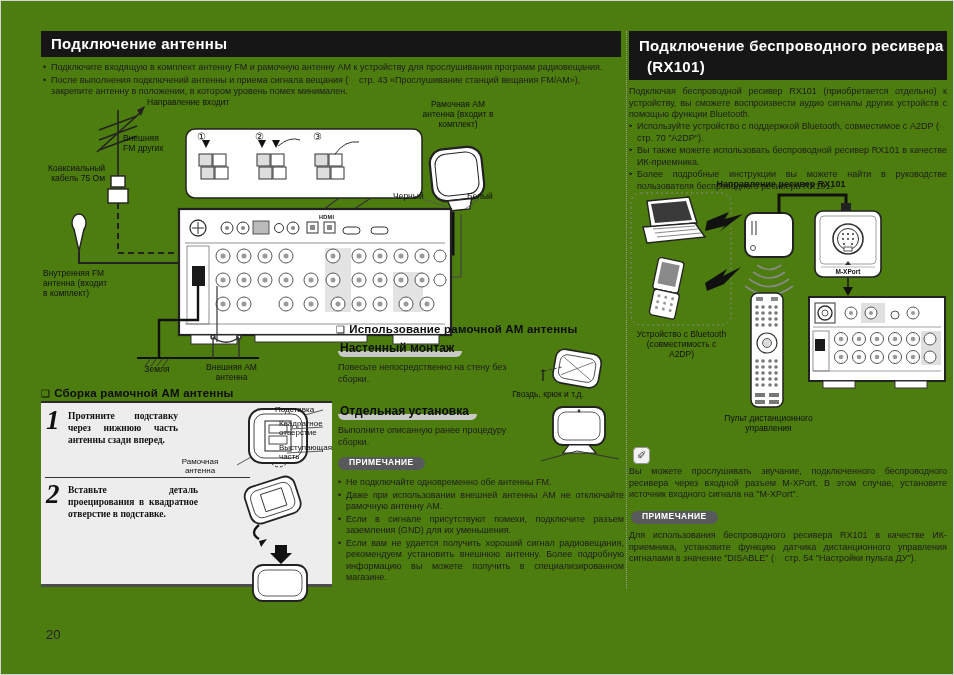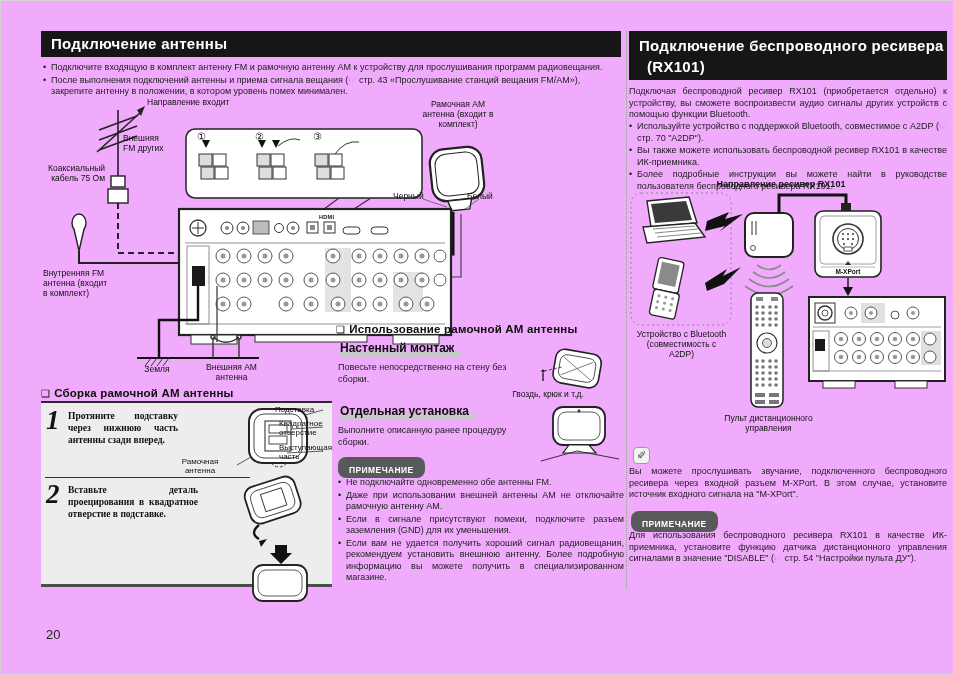--- a/index.html
+++ b/index.html
@@ -1,33 +1,33 @@
 <!DOCTYPE html>
 <html><head>
 <meta charset="utf-8">
 <style>
   html,body{margin:0;padding:0;background:#e9e9e9}
-  #canvas{position:relative;width:954px;height:675px;background:#f0abfc;margin:0 auto;
+  #canvas{position:relative;width:954px;height:675px;background:#4d7c0f;margin:0 auto;
           font-family:"Liberation Sans",sans-serif;color:#1c1c1c;overflow:hidden;
           border:1px solid #d4d4d4;box-sizing:border-box}
   .abs{position:absolute}
   .hbar{position:absolute;background:#161616;color:#fff;font-weight:bold;box-sizing:border-box}
   #hbar-left{left:40px;top:30px;width:580px;height:26px;font-size:15px;line-height:25px;padding-left:10px;letter-spacing:.3px}
   #hbar-right{left:628px;top:30px;width:318px;height:49px;font-size:15px;line-height:21px;padding:4px 0 0 10px;letter-spacing:.3px}
   .b9{font-size:9px;line-height:11.5px}
   .bullet{position:relative;padding-left:8px;margin-bottom:1px}
   .bullet::before{content:"•";position:absolute;left:0;top:0}
   .lbl{position:absolute;font-size:8.5px;line-height:10px;white-space:pre-line;color:#111}
   .center{text-align:center}.right{text-align:right}
   .sechead{position:absolute;font-weight:bold;font-size:11.5px;color:#0d0d0d;letter-spacing:.2px}
   .sechead .sq{font-size:10px;margin-right:4px;font-weight:normal}
   .subhead{position:absolute;font-weight:bold;font-size:12px;color:#0d0d0d;padding:0 8px 2px 2px;border-radius:6px;
            background:linear-gradient(to bottom,transparent 62%,#c9c9c9 62%)}
   .badge{position:absolute;background:#58595b;color:#fff;font-size:8.5px;font-weight:bold;
-         padding:8px 11px 3px;border-radius:8px;letter-spacing:.4px}
+         padding:0 11px 3px;border-radius:8px;letter-spacing:.4px}
   .jtext{position:absolute;font-size:9px;line-height:11.5px;text-align:justify}
   .steps-box{position:absolute;left:40px;top:400px;width:291px;height:186px;background:#ededed;
              border-top:2px solid #2b2b2b;border-bottom:3px solid #4d4d4d;box-sizing:border-box}
   .stepnum{position:absolute;font-family:"Liberation Serif",serif;font-style:italic;font-weight:bold;font-size:27px;color:#111}
   .steptext{position:absolute;font-family:"Liberation Serif",serif;font-weight:bold;font-size:9.5px;line-height:12px;text-align:justify;color:#111}
   .slbl{position:absolute;font-size:8px;line-height:9px;white-space:pre-line;color:#111}
   .step-divider{position:absolute;left:4px;top:74px;width:205px;border-top:1.2px solid #333}
   #pagenum{position:absolute;left:45px;top:626px;font-size:13px;color:#222}
   .col-divider{position:absolute;left:625px;top:30px;height:558px;border-left:1px dotted #9a9a9a}
   .tinybold{position:absolute;font-weight:bold;color:#111}

